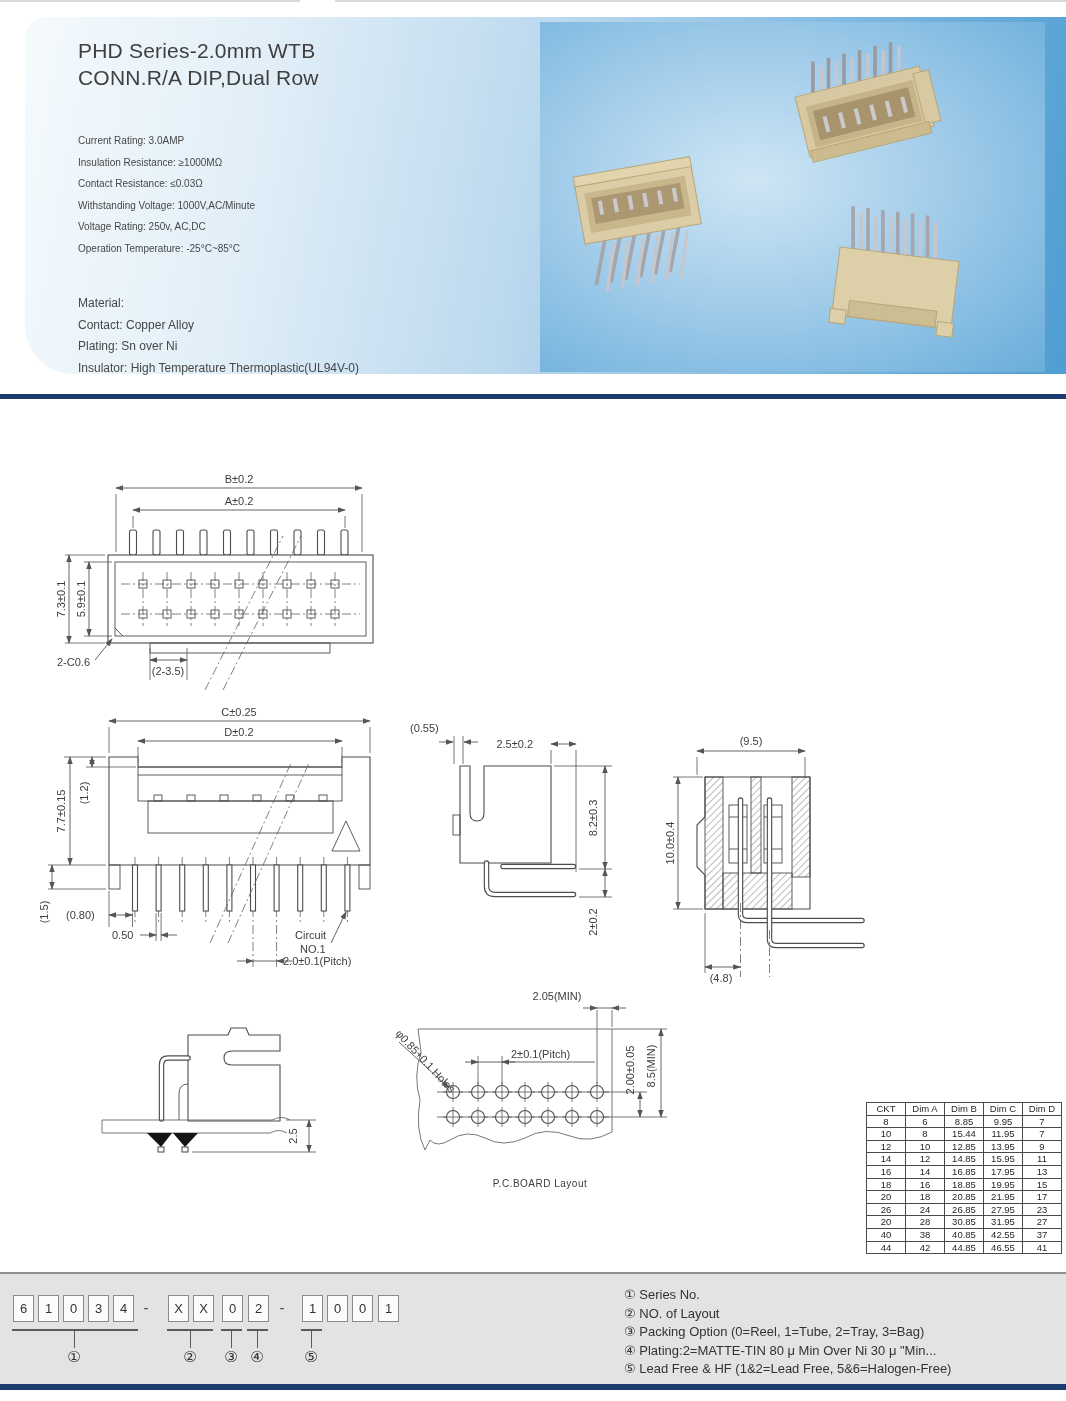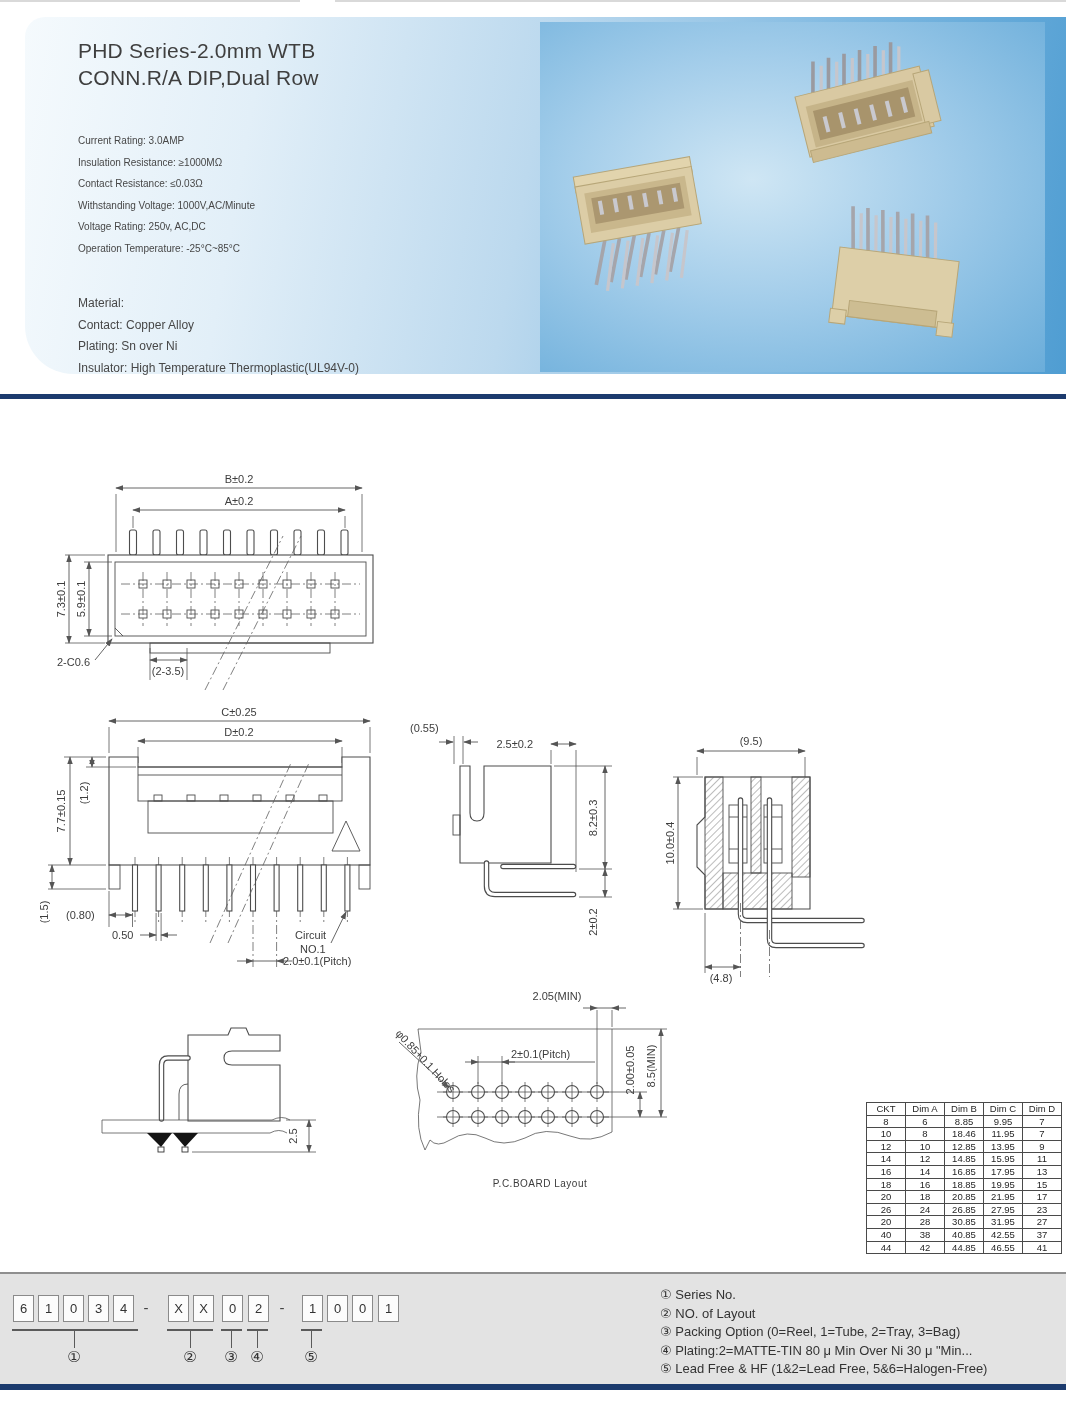--- a/index.html
+++ b/index.html
@@ -38,21 +38,21 @@
   .order-panel{position:absolute;left:0;top:1272px;width:1066px;height:112px;background:#e3e3e3;
      border-top:2px solid #8f8f8f;}
   .order-navy{position:absolute;left:0;top:1384px;width:1066px;height:6px;background:#1c3b6e;}
   .pbox{position:absolute;top:21px;width:19px;height:25px;border:1.5px solid #8a8a8a;background:#fcfcfc;
      display:flex;align-items:center;justify-content:center;font-size:13px;color:#333;}
   .pdash{position:absolute;top:21px;width:14px;height:25px;display:flex;align-items:center;
      justify-content:center;font-size:15px;color:#444;}
   .uline{position:absolute;top:55px;height:2px;background:#5a5a5a;}
   .leader{position:absolute;top:57px;height:17px;width:1px;background:#5a5a5a;}
   .marker{position:absolute;top:74px;width:20px;height:18px;text-align:center;font-size:15px;color:#333;}
-  .legend{position:absolute;left:660px;top:12px;font-size:13px;line-height:18.6px;color:#333;}
+  .legend{position:absolute;left:624px;top:12px;font-size:13px;line-height:18.6px;color:#333;}
   #g1 .pbox:nth-of-type(1){left:13px}#g1 .pbox:nth-of-type(2){left:38px}#g1 .pbox:nth-of-type(3){left:63px}
   #g1 .pbox:nth-of-type(4){left:88px}#g1 .pbox:nth-of-type(5){left:113px}
   #g2 .pbox:nth-of-type(1){left:168px}#g2 .pbox:nth-of-type(2){left:193px}
   #g3 .pbox:nth-of-type(1){left:222px}
   #g4 .pbox:nth-of-type(1){left:248px}
   #g5 .pbox:nth-of-type(1){left:302px}
   #g6 .pbox:nth-of-type(1){left:327px}#g6 .pbox:nth-of-type(2){left:352px}#g6 .pbox:nth-of-type(3){left:378px}
 </style>
 </head>
 <body>
@@ -537,21 +537,21 @@
           <td>8</td>
           <td>6</td>
           <td>8.85</td>
           <td>9.95</td>
           <td>7</td>
         </tr>
 
         <tr>
           <td>10</td>
           <td>8</td>
-          <td>18.46</td>
+          <td>15.44</td>
           <td>11.95</td>
           <td>7</td>
         </tr>
 
         <tr>
           <td>12</td>
           <td>10</td>
           <td>12.85</td>
           <td>13.95</td>
           <td>9</td>

